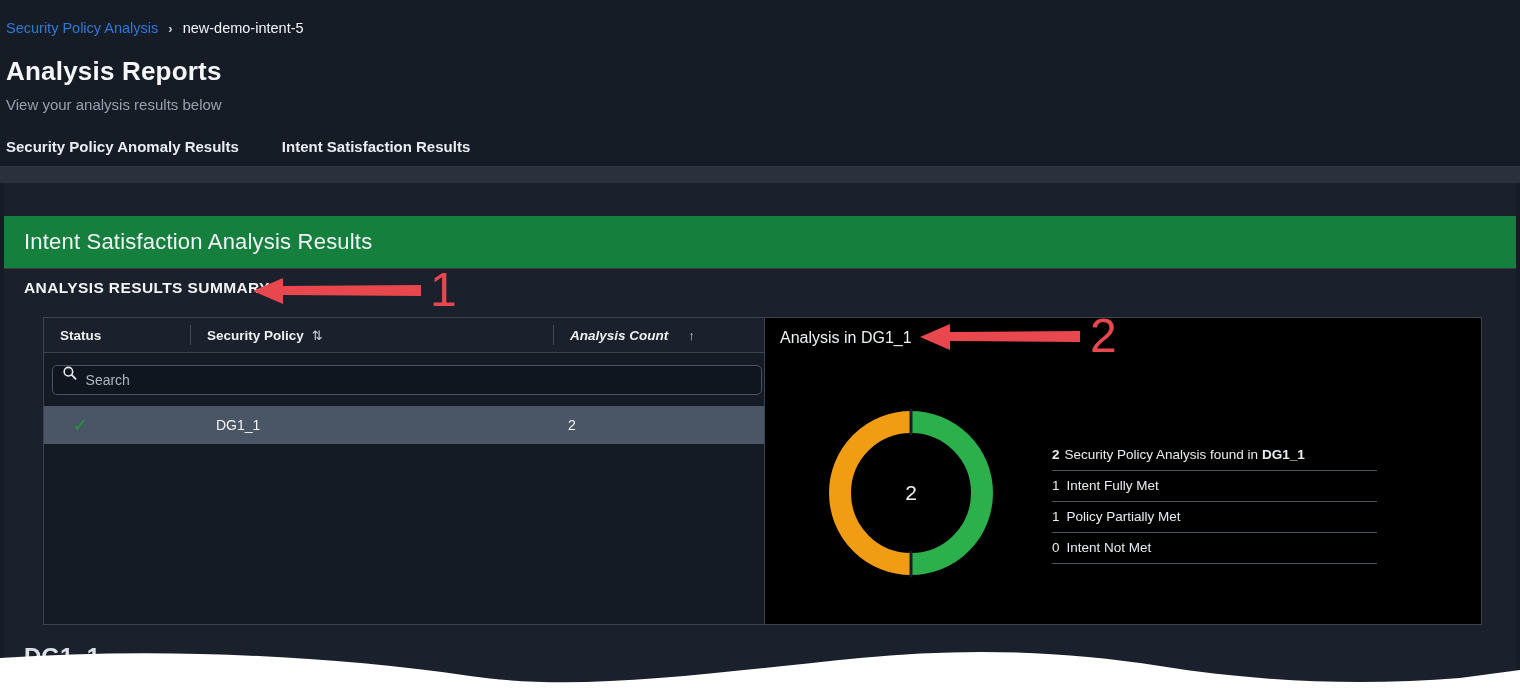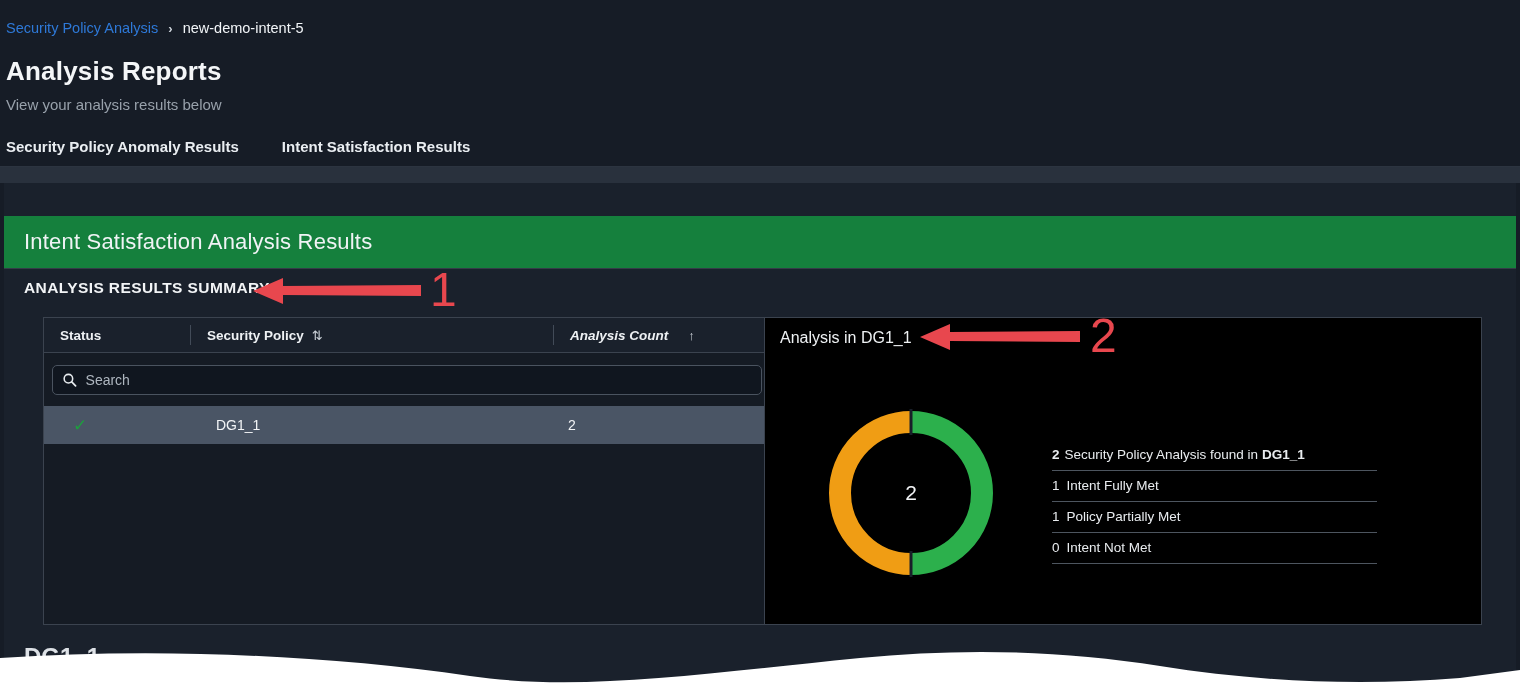--- a/index.html
+++ b/index.html
@@ -44,21 +44,21 @@
   
   .table-card { left: 24px; top: 317px; width: 728px; height: 308px; border: 1px solid #3b434f; background: #151b24; margin-left: 19px; }
   .t-header { display: flex; align-items: center; height: 35px; border-bottom: 1px solid #3b434f; background: #1a212c;
     font-size: 13.5px; font-weight: 700; color: #eef1f4; }
   .t-col1 { width: 146px; padding-left: 16px; }
   .t-div { width: 1px; height: 20px; background: #424b58; }
   .t-col2 { width: 362px; padding-left: 16px; display: flex; align-items: center; gap: 8px; }
   .t-col3 { flex: 1; padding-left: 16px; display: flex; gap: 20px; font-style: italic; }
   .sort-glyph { font-size: 13px; color: #cdd3da; font-weight: 400; }
   .search-wrap { padding: 12px 8px 11px 8px; }
-  .search-box { display: flex; align-items: center; gap: 9px; height: 30px; padding: 0 10px;
+  .search-box { display: flex; gap: 9px; height: 30px; padding: 0 10px;
     background: #10161f; border: 1px solid #4a535f; border-radius: 5px; }
   .search-box input { background: transparent; border: none; outline: none; color: #e8ecef;
     font-size: 14px; font-family: inherit; width: 100%; }
   .search-box input::placeholder { color: #aeb6bf; }
   .t-row { display: flex; align-items: center; height: 38px; background: #4a5565; font-size: 14px; color: #f2f4f6; cursor: pointer; }
   .t-row .check { color: #1e9e3e; font-size: 17px; font-weight: 700; margin-left: 29px; }
   .t-row .cell2 { width: 362px; padding-left: 26px; }
   .t-row .cell1 { width: 146px; }
   .t-row .cell3 { flex: 1; padding-left: 16px; }
 

